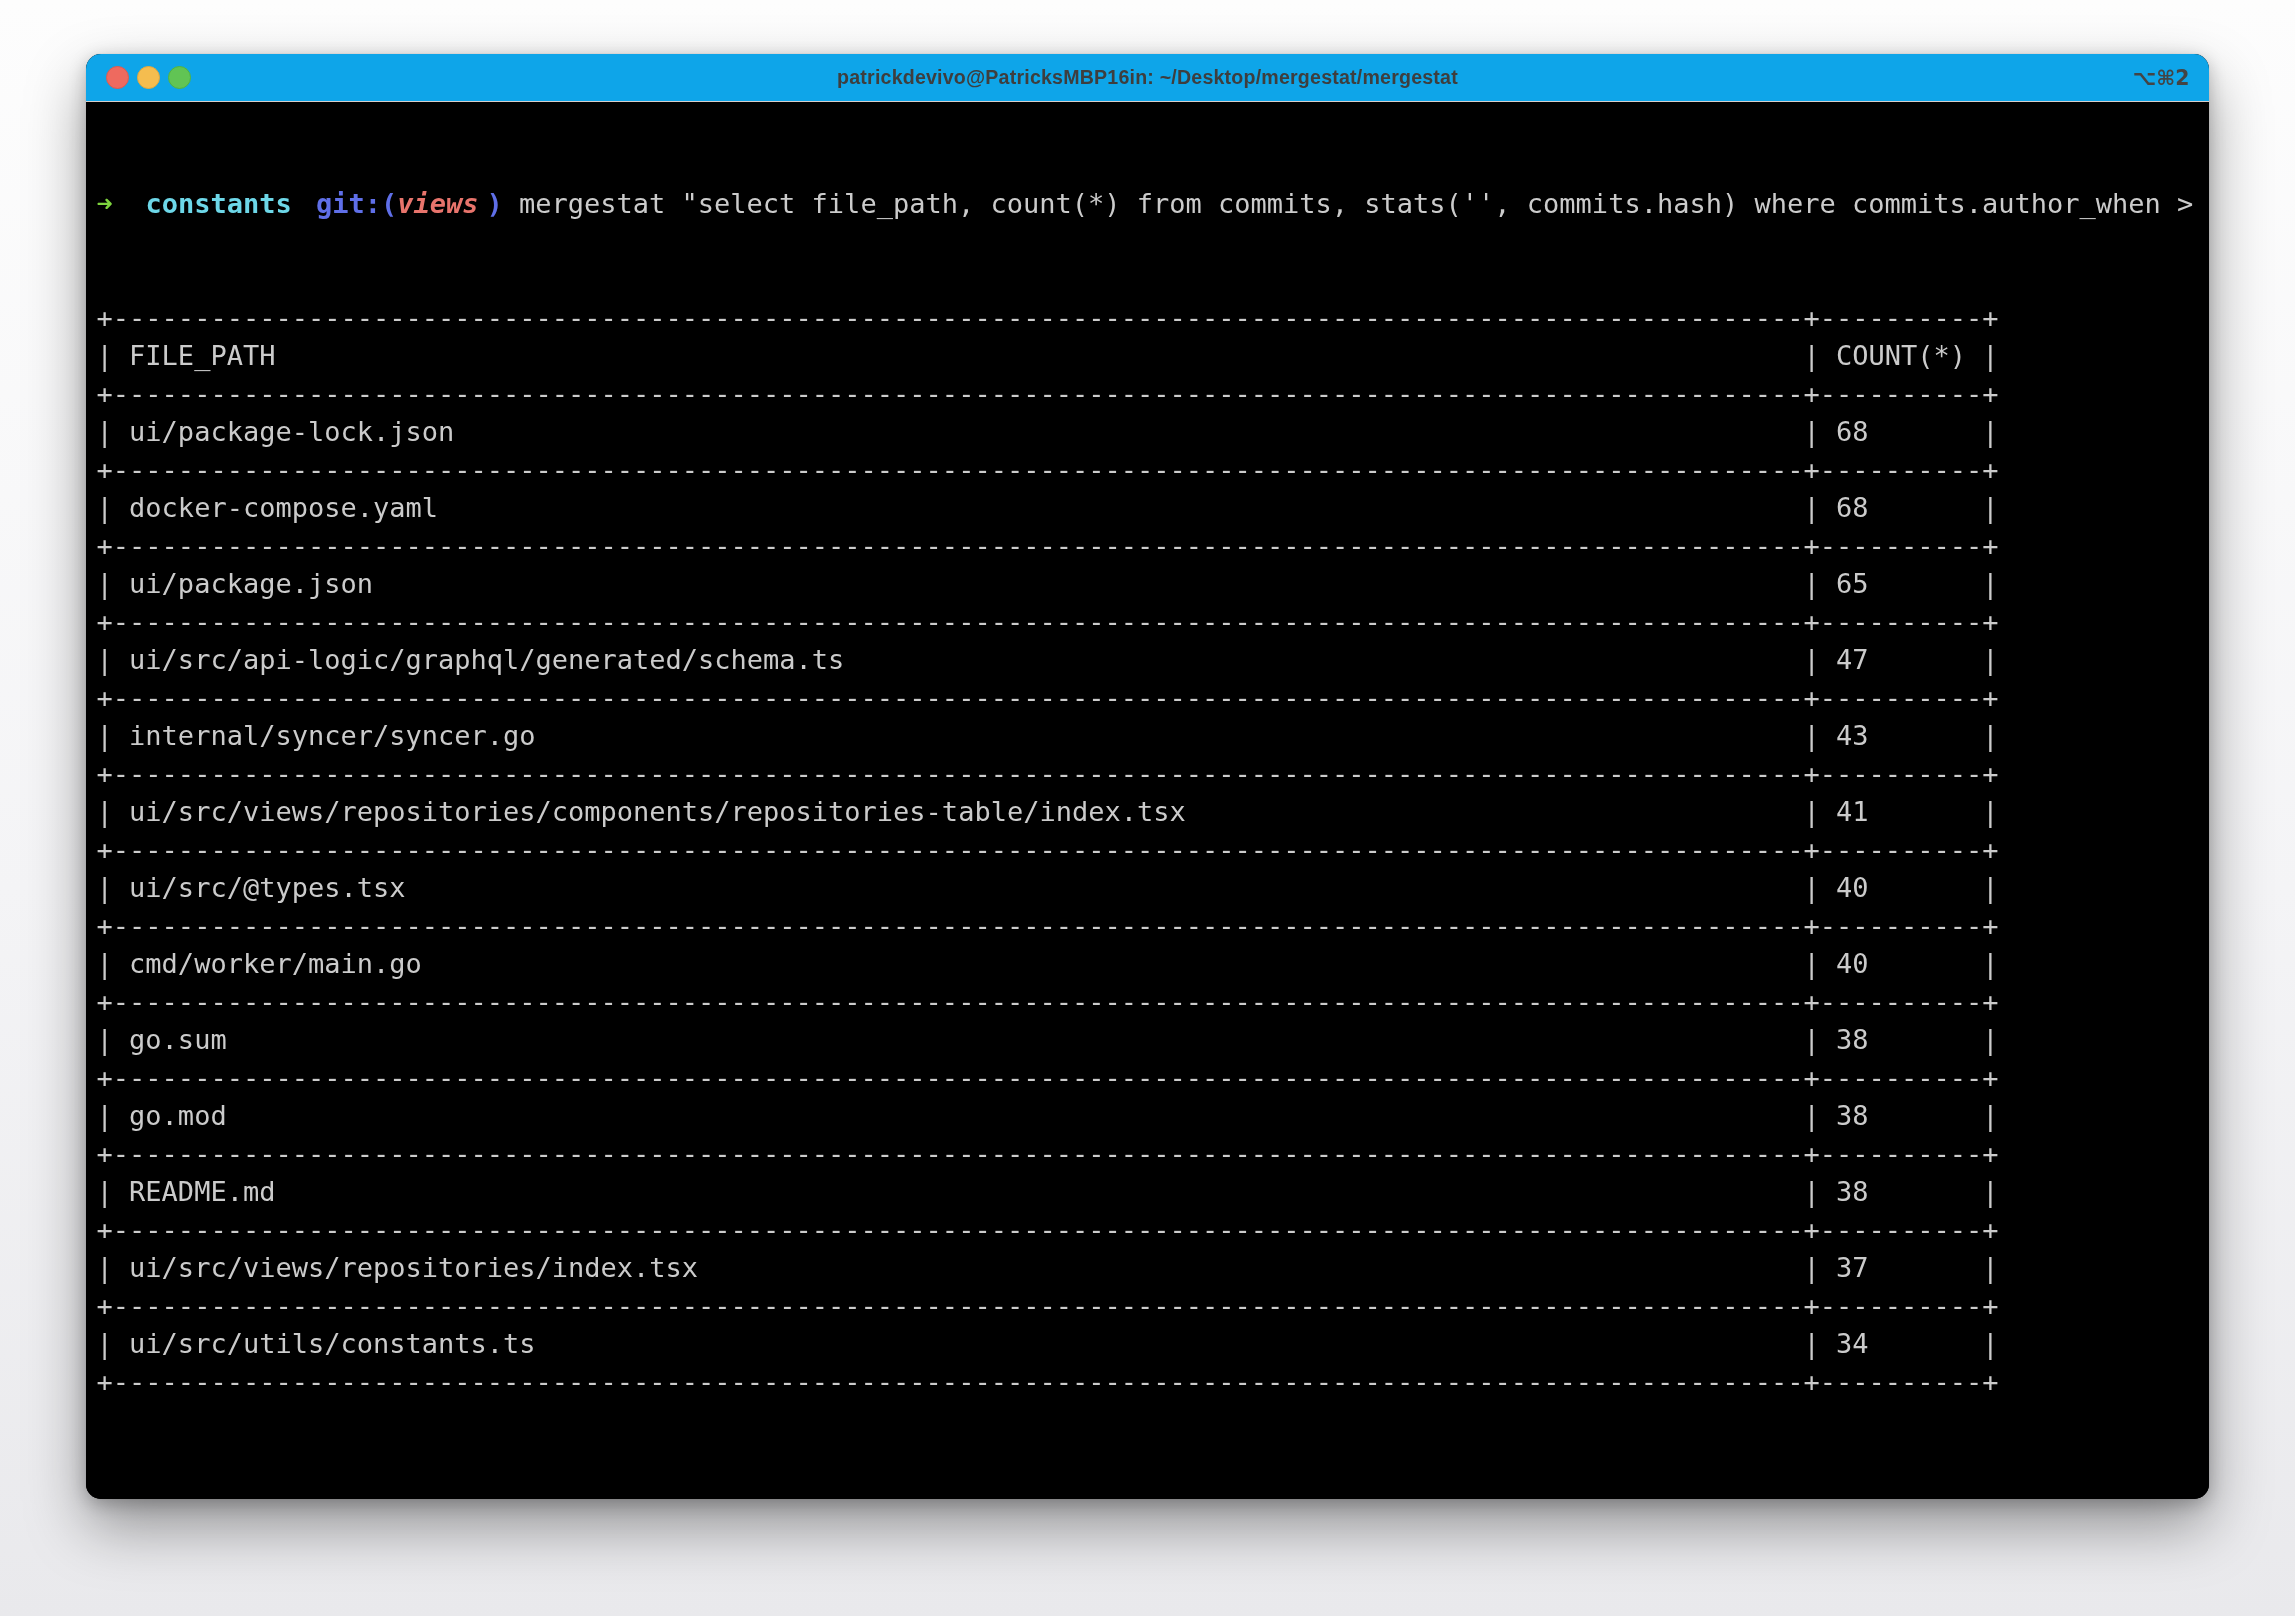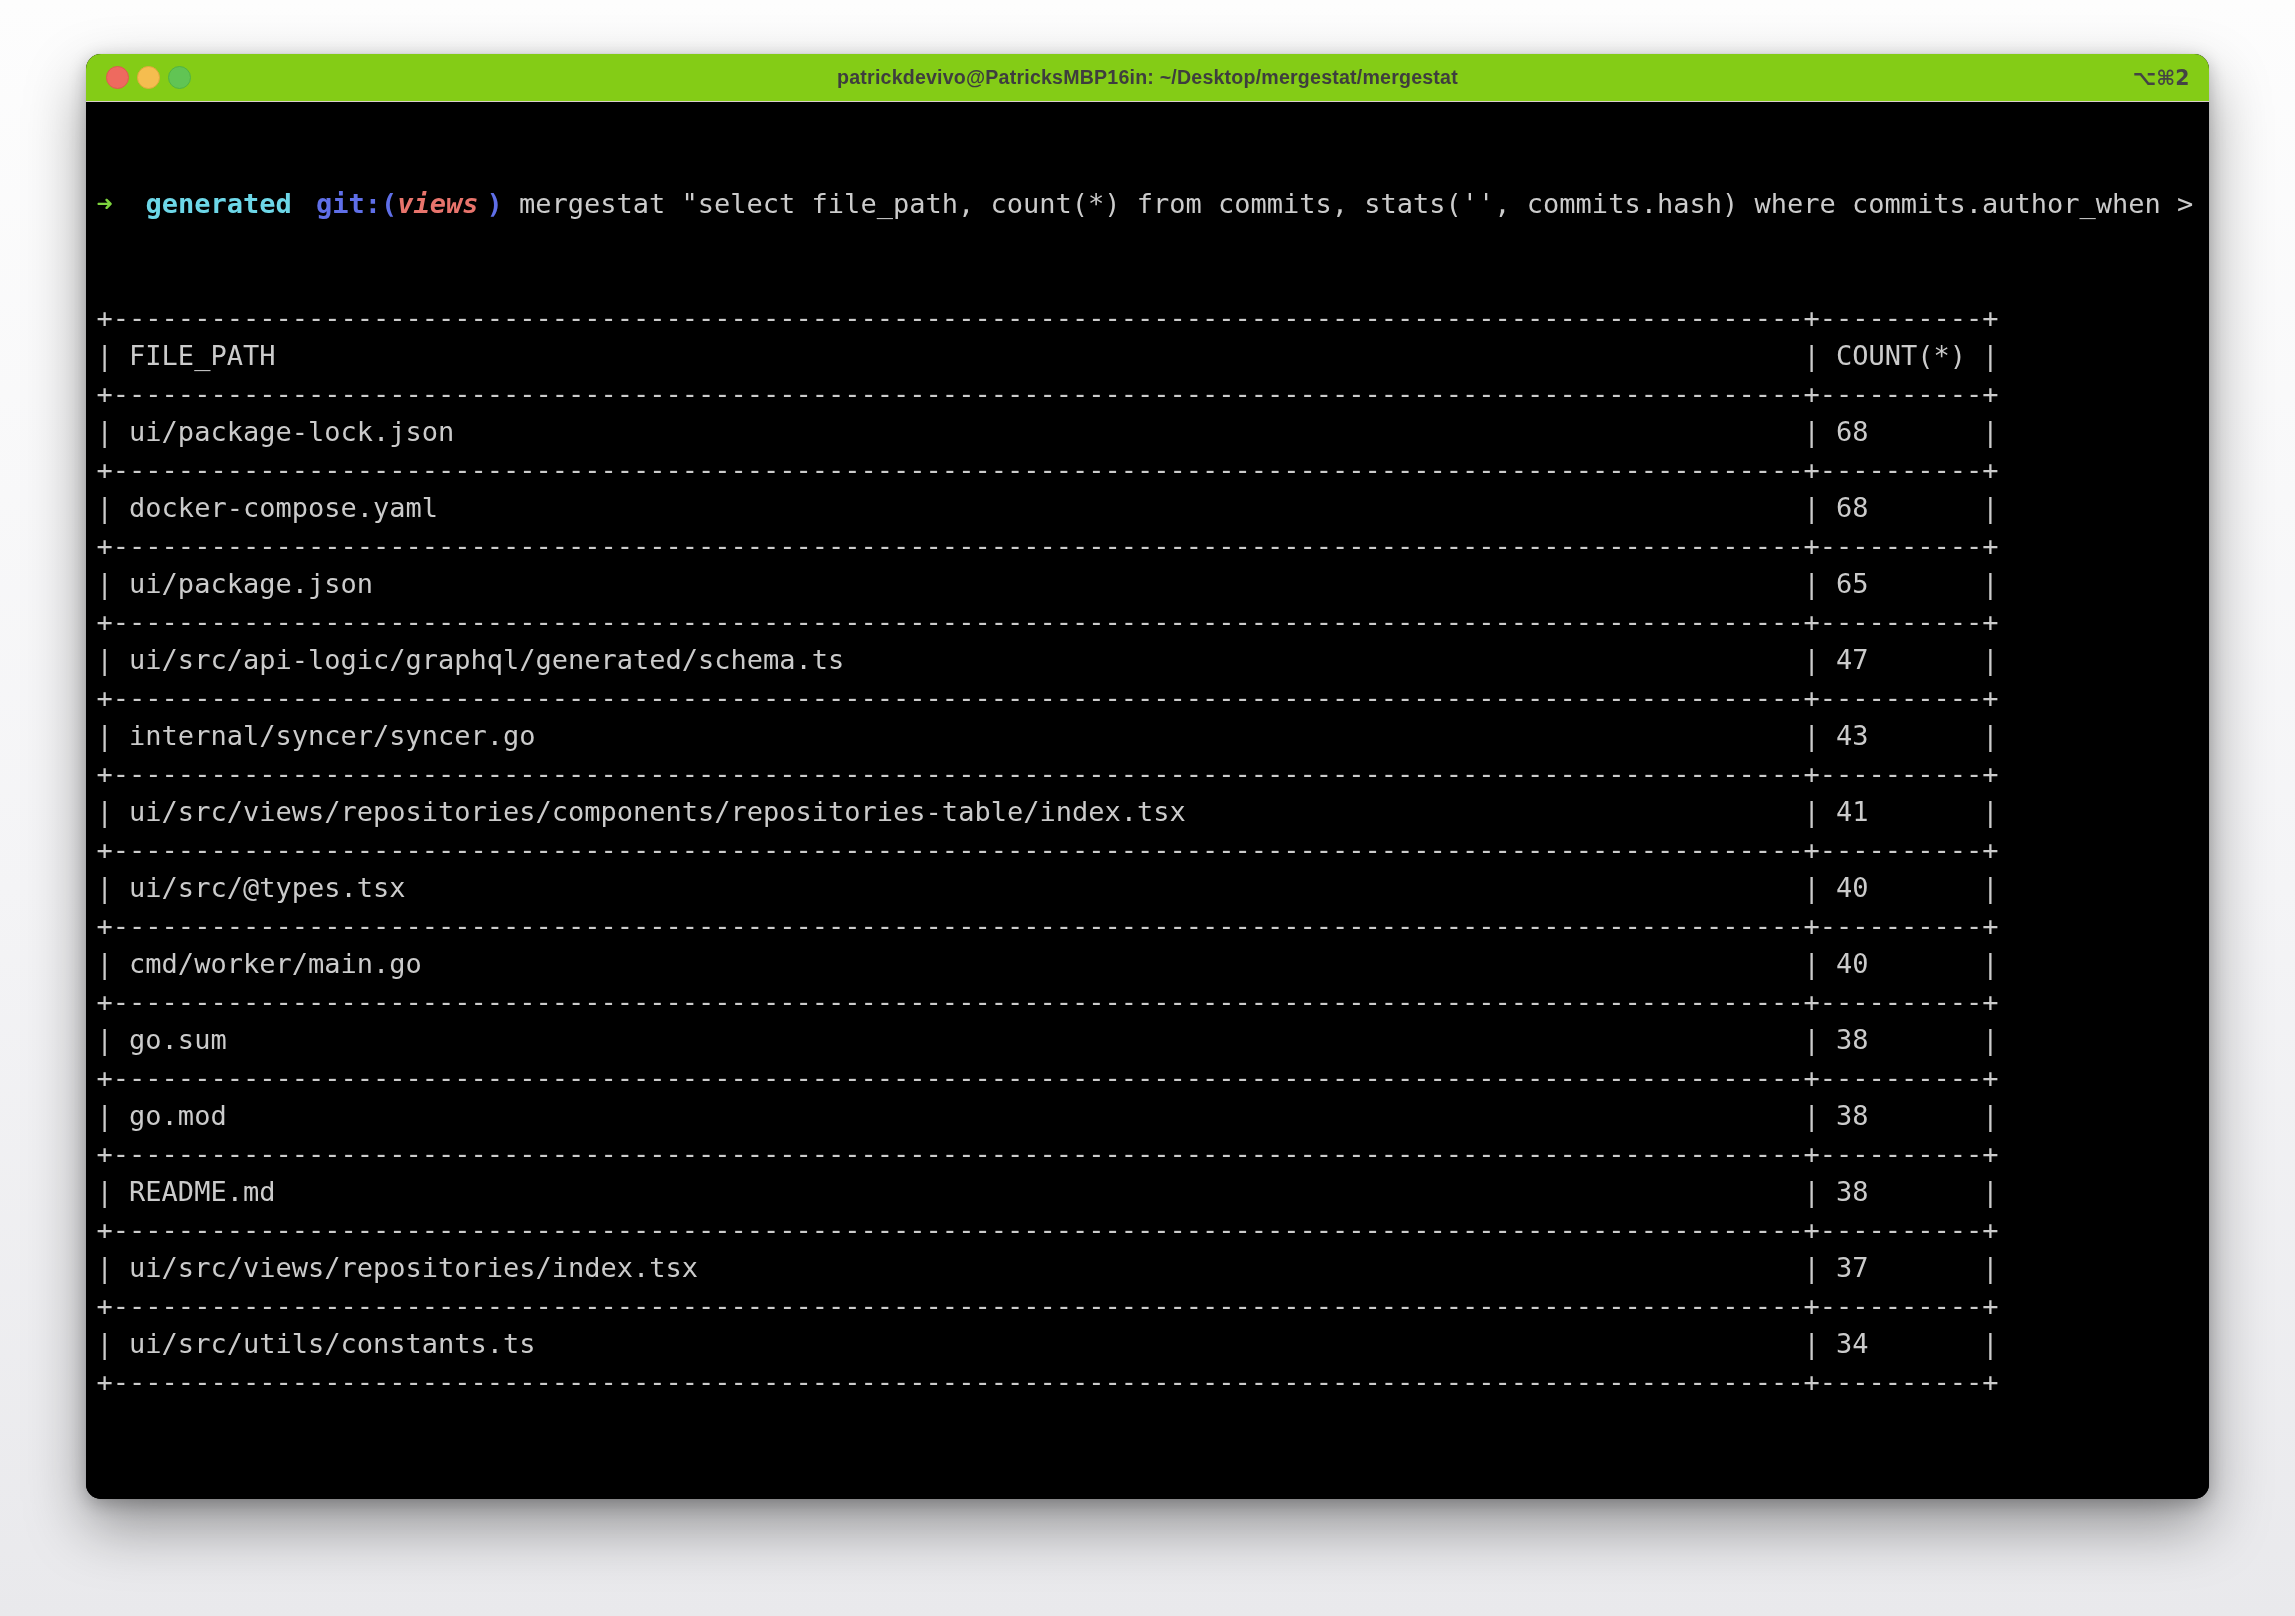--- a/index.html
+++ b/index.html
@@ -18,21 +18,21 @@
     width: 2123px;
     height: 1445px;
     border-radius: 15px;
     overflow: hidden;
     box-shadow: 0 27px 60px rgba(0,0,0,0.38), 0 4.5px 16.6px rgba(0,0,0,0.22), 0 0 0.8px rgba(0,0,0,0.35);
     background: #000;
   }
   .titlebar {
     position: relative;
     height: 47px;
-    background: #84cc16;
+    background: #0ea5e9;
     border-bottom: 0.8px solid #d9cfcb;
     display: flex;
     align-items: center;
     justify-content: center;
     text-align: right;
   }
   .lights {
     position: absolute;
     left: 19.6px;
     top: 0;
@@ -97,17 +97,17 @@
     <div class="lights">
       <div class="light red"></div>
       <div class="light yellow"></div>
       <div class="light green"></div>
     </div>
     <div class="title">patrickdevivo@PatricksMBP16in: ~/Desktop/mergestat/mergestat</div>
     <div class="shortcut">⌥⌘2</div>
   </div>
 
   <div class="terminal">
-    <div class="t-line"><span class="c-green">➜  </span><span class="c-cyan">generated </span><span class="c-blue">git:(</span><span class="c-red">views</span><span class="c-blue">) </span><span class="c-plain">mergestat "select file_path, count(*) from commits, stats('', commits.hash) where commits.author_when &gt;</span></div>
+    <div class="t-line"><span class="c-green">➜  </span><span class="c-cyan">constants </span><span class="c-blue">git:(</span><span class="c-red">views</span><span class="c-blue">) </span><span class="c-plain">mergestat "select file_path, count(*) from commits, stats('', commits.hash) where commits.author_when &gt;</span></div>
     <div id="results-table"><div class="t-line">+--------------------------------------------------------------------------------------------------------+----------+</div><div class="t-line">| FILE_PATH                                                                                              | COUNT(*) |</div><div class="t-line">+--------------------------------------------------------------------------------------------------------+----------+</div><div class="t-line">| ui/package-lock.json                                                                                   | 68       |</div><div class="t-line">+--------------------------------------------------------------------------------------------------------+----------+</div><div class="t-line">| docker-compose.yaml                                                                                    | 68       |</div><div class="t-line">+--------------------------------------------------------------------------------------------------------+----------+</div><div class="t-line">| ui/package.json                                                                                        | 65       |</div><div class="t-line">+--------------------------------------------------------------------------------------------------------+----------+</div><div class="t-line">| ui/src/api-logic/graphql/generated/schema.ts                                                           | 47       |</div><div class="t-line">+--------------------------------------------------------------------------------------------------------+----------+</div><div class="t-line">| internal/syncer/syncer.go                                                                              | 43       |</div><div class="t-line">+--------------------------------------------------------------------------------------------------------+----------+</div><div class="t-line">| ui/src/views/repositories/components/repositories-table/index.tsx                                      | 41       |</div><div class="t-line">+--------------------------------------------------------------------------------------------------------+----------+</div><div class="t-line">| ui/src/@types.tsx                                                                                      | 40       |</div><div class="t-line">+--------------------------------------------------------------------------------------------------------+----------+</div><div class="t-line">| cmd/worker/main.go                                                                                     | 40       |</div><div class="t-line">+--------------------------------------------------------------------------------------------------------+----------+</div><div class="t-line">| go.sum                                                                                                 | 38       |</div><div class="t-line">+--------------------------------------------------------------------------------------------------------+----------+</div><div class="t-line">| go.mod                                                                                                 | 38       |</div><div class="t-line">+--------------------------------------------------------------------------------------------------------+----------+</div><div class="t-line">| README.md                                                                                              | 38       |</div><div class="t-line">+--------------------------------------------------------------------------------------------------------+----------+</div><div class="t-line">| ui/src/views/repositories/index.tsx                                                                    | 37       |</div><div class="t-line">+--------------------------------------------------------------------------------------------------------+----------+</div><div class="t-line">| ui/src/utils/constants.ts                                                                              | 34       |</div><div class="t-line">+--------------------------------------------------------------------------------------------------------+----------+</div></div>
   </div>
 </div>
 
 
 </body></html>

